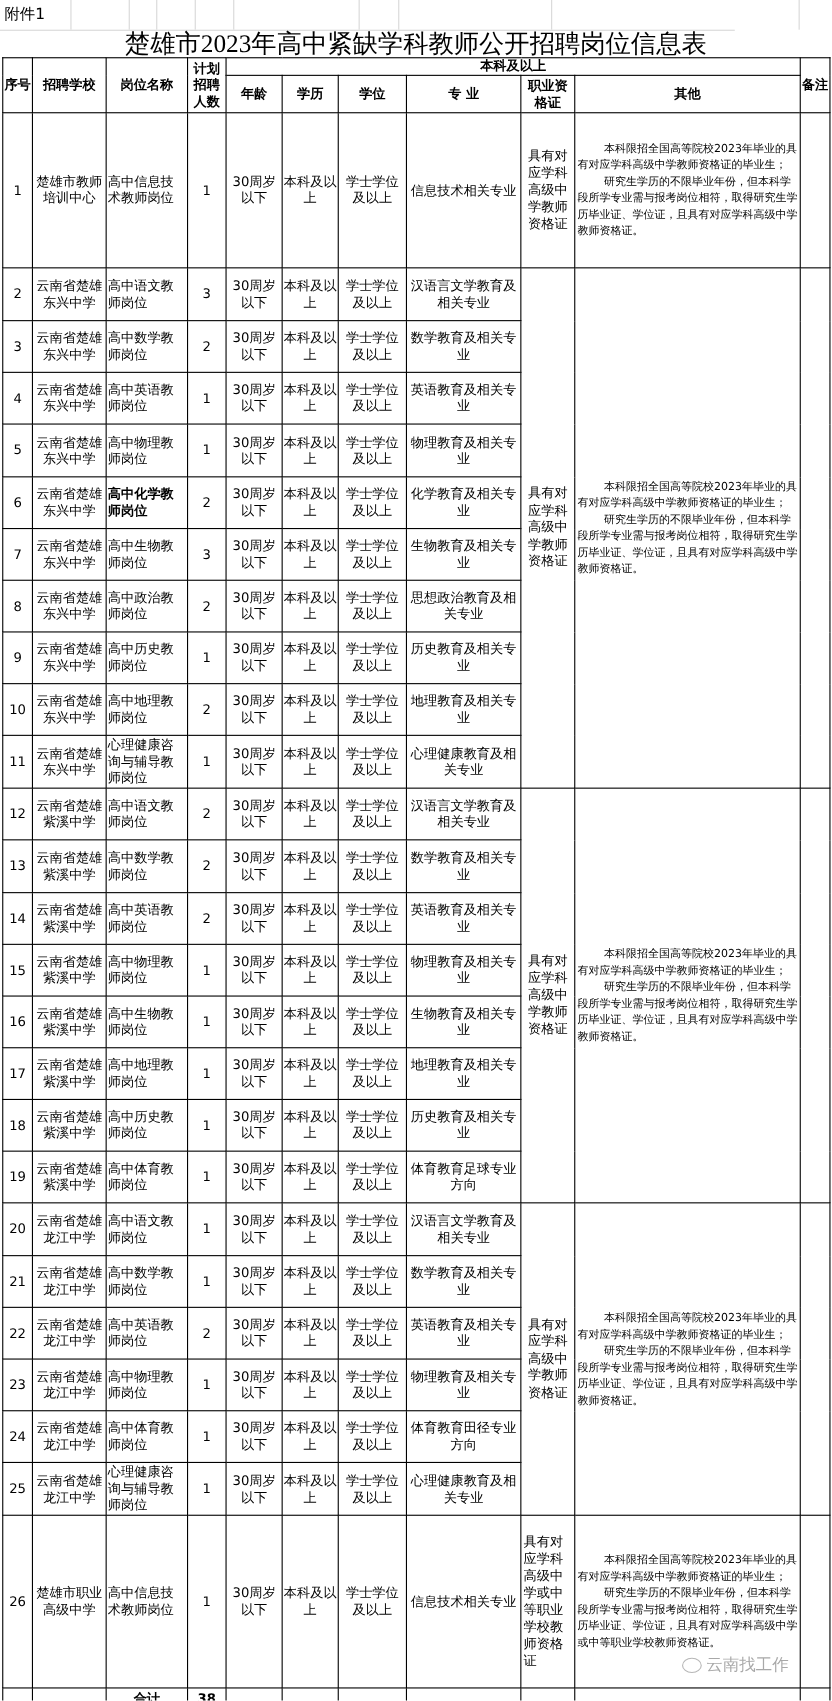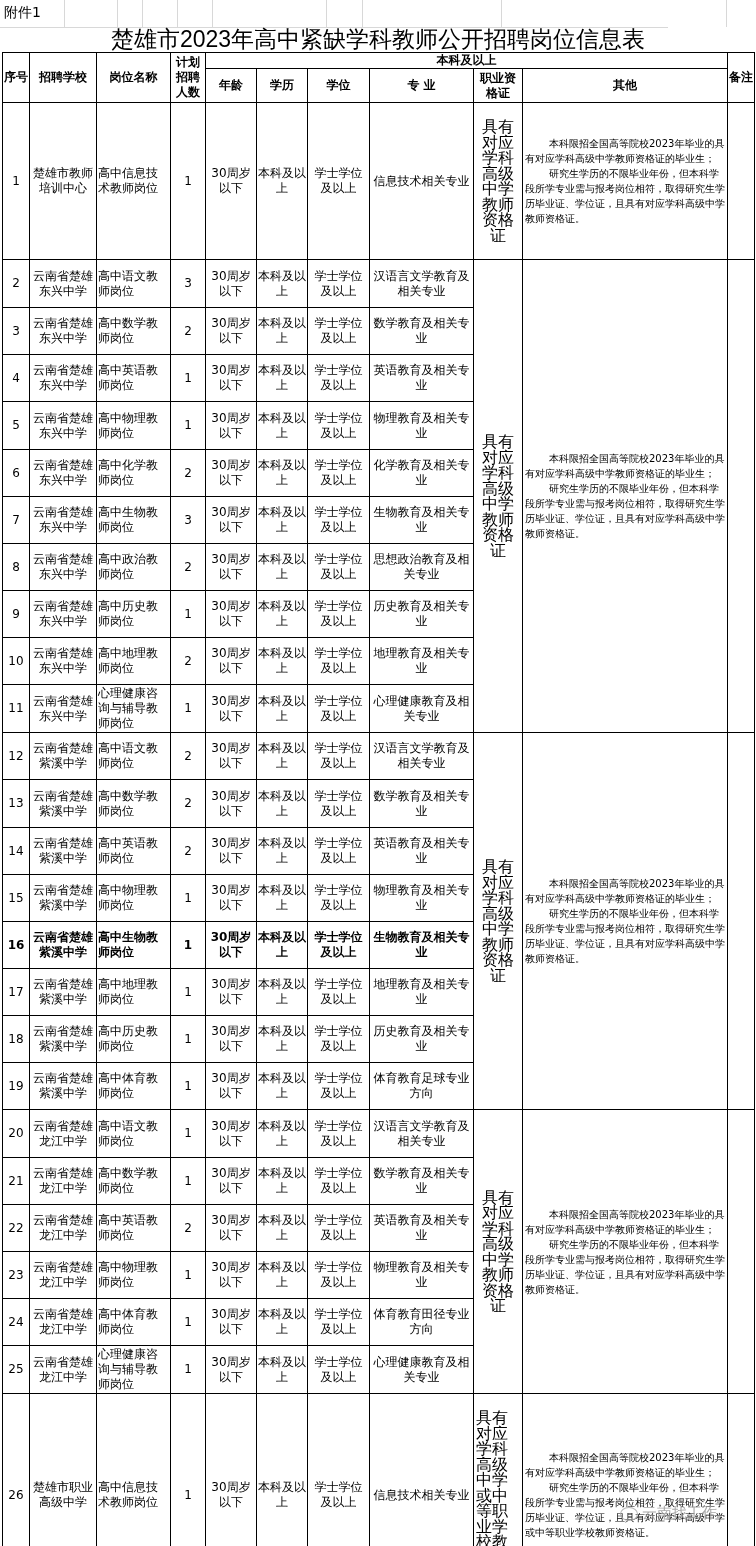--- a/index.html
+++ b/index.html
@@ -2,29 +2,29 @@
 <html><head>
 <meta charset="utf-8">
 <style>
   html, body { margin:0; padding:0; background:#fff; }
   body { width:756px; height:1546px; position:relative; overflow:hidden;
          font-family:"DejaVu Sans","Liberation Sans",sans-serif; color:#000; }
   .attach { position:absolute; left:0; top:0; width:668px; height:27px; border-bottom:1px solid #d8d8d8; }
   .attach span { position:absolute; left:4px; top:4px; font-size:14px; }
   .attach .gl { position:absolute; top:0; width:1px; height:27px; background:#d8d8d8; }
   .title { position:absolute; left:0; top:27px; width:756px; height:25px; text-align:center;
-           font-size:23px; line-height:25px; letter-spacing:0px; font-family:Liberation Sans, sans-serif; }
+           font-size:23px; line-height:25px; letter-spacing:0px; font-family:Liberation Serif, serif; }
   table { position:absolute; left:2px; top:52px; border-collapse:collapse; table-layout:fixed; width:752px; }
   td { border:1.4px solid #000; padding:0 1px; font-size:12px; line-height:15px; text-align:center;
        vertical-align:middle; overflow:hidden; word-break:break-all; }
   .hd { font-weight:bold; font-size:12.5px; }
   .hd td { line-height:15px; }
   .other { text-align:left; font-size:10px; line-height:15px; padding:0 2px; }
   .other p { margin:0; text-indent:2.4em; }
-  .cert { font-size:16px; line-height:15.5px; padding:16px 2px; }
+  .cert { font-size:12px; line-height:15.5px; padding:16px 2px; }
   .total td { font-weight:bold; }
   .nob-top { border-top:none; }
   .watermark { position:absolute; left:620px; top:1504px; font-size:15px; color:#999; opacity:.85; }
   .watermark .ic { display:inline-block; width:16px; height:12px; border:1.5px solid #aaa; border-radius:50%; margin-right:4px; vertical-align:middle; }
 </style>
 </head>
 <body>
 
 <div class="attach">
   <span>附件1</span>
@@ -129,21 +129,21 @@
         <td style="text-align: left;">高中物理教师岗位</td>
         <td>1</td>
         <td>30周岁以下</td>
         <td>本科及以上</td>
         <td>学士学位及以上</td>
         <td>物理教育及相关专业</td>
       </tr>
       <tr style="height: 47px;">
         <td>6</td>
         <td>云南省楚雄东兴中学</td>
-        <td style="text-align: left;">高中化学教师岗位</td>
+        <td style="text-align: left; font-weight: bold;">高中化学教师岗位</td>
         <td>2</td>
         <td>30周岁以下</td>
         <td>本科及以上</td>
         <td>学士学位及以上</td>
         <td>化学教育及相关专业</td>
       </tr>
       <tr style="height: 47px;">
         <td>7</td>
         <td>云南省楚雄东兴中学</td>
         <td style="text-align: left;">高中生物教师岗位</td>
@@ -232,21 +232,21 @@
       <tr style="height: 47px;">
         <td>15</td>
         <td>云南省楚雄紫溪中学</td>
         <td style="text-align: left;">高中物理教师岗位</td>
         <td>1</td>
         <td>30周岁以下</td>
         <td>本科及以上</td>
         <td>学士学位及以上</td>
         <td>物理教育及相关专业</td>
       </tr>
-      <tr style="height: 47px; font-weight: bold;">
+      <tr style="height: 47px;">
         <td>16</td>
         <td>云南省楚雄紫溪中学</td>
         <td style="text-align: left;">高中生物教师岗位</td>
         <td>1</td>
         <td>30周岁以下</td>
         <td>本科及以上</td>
         <td>学士学位及以上</td>
         <td>生物教育及相关专业</td>
       </tr>
       <tr style="height: 47px;">

